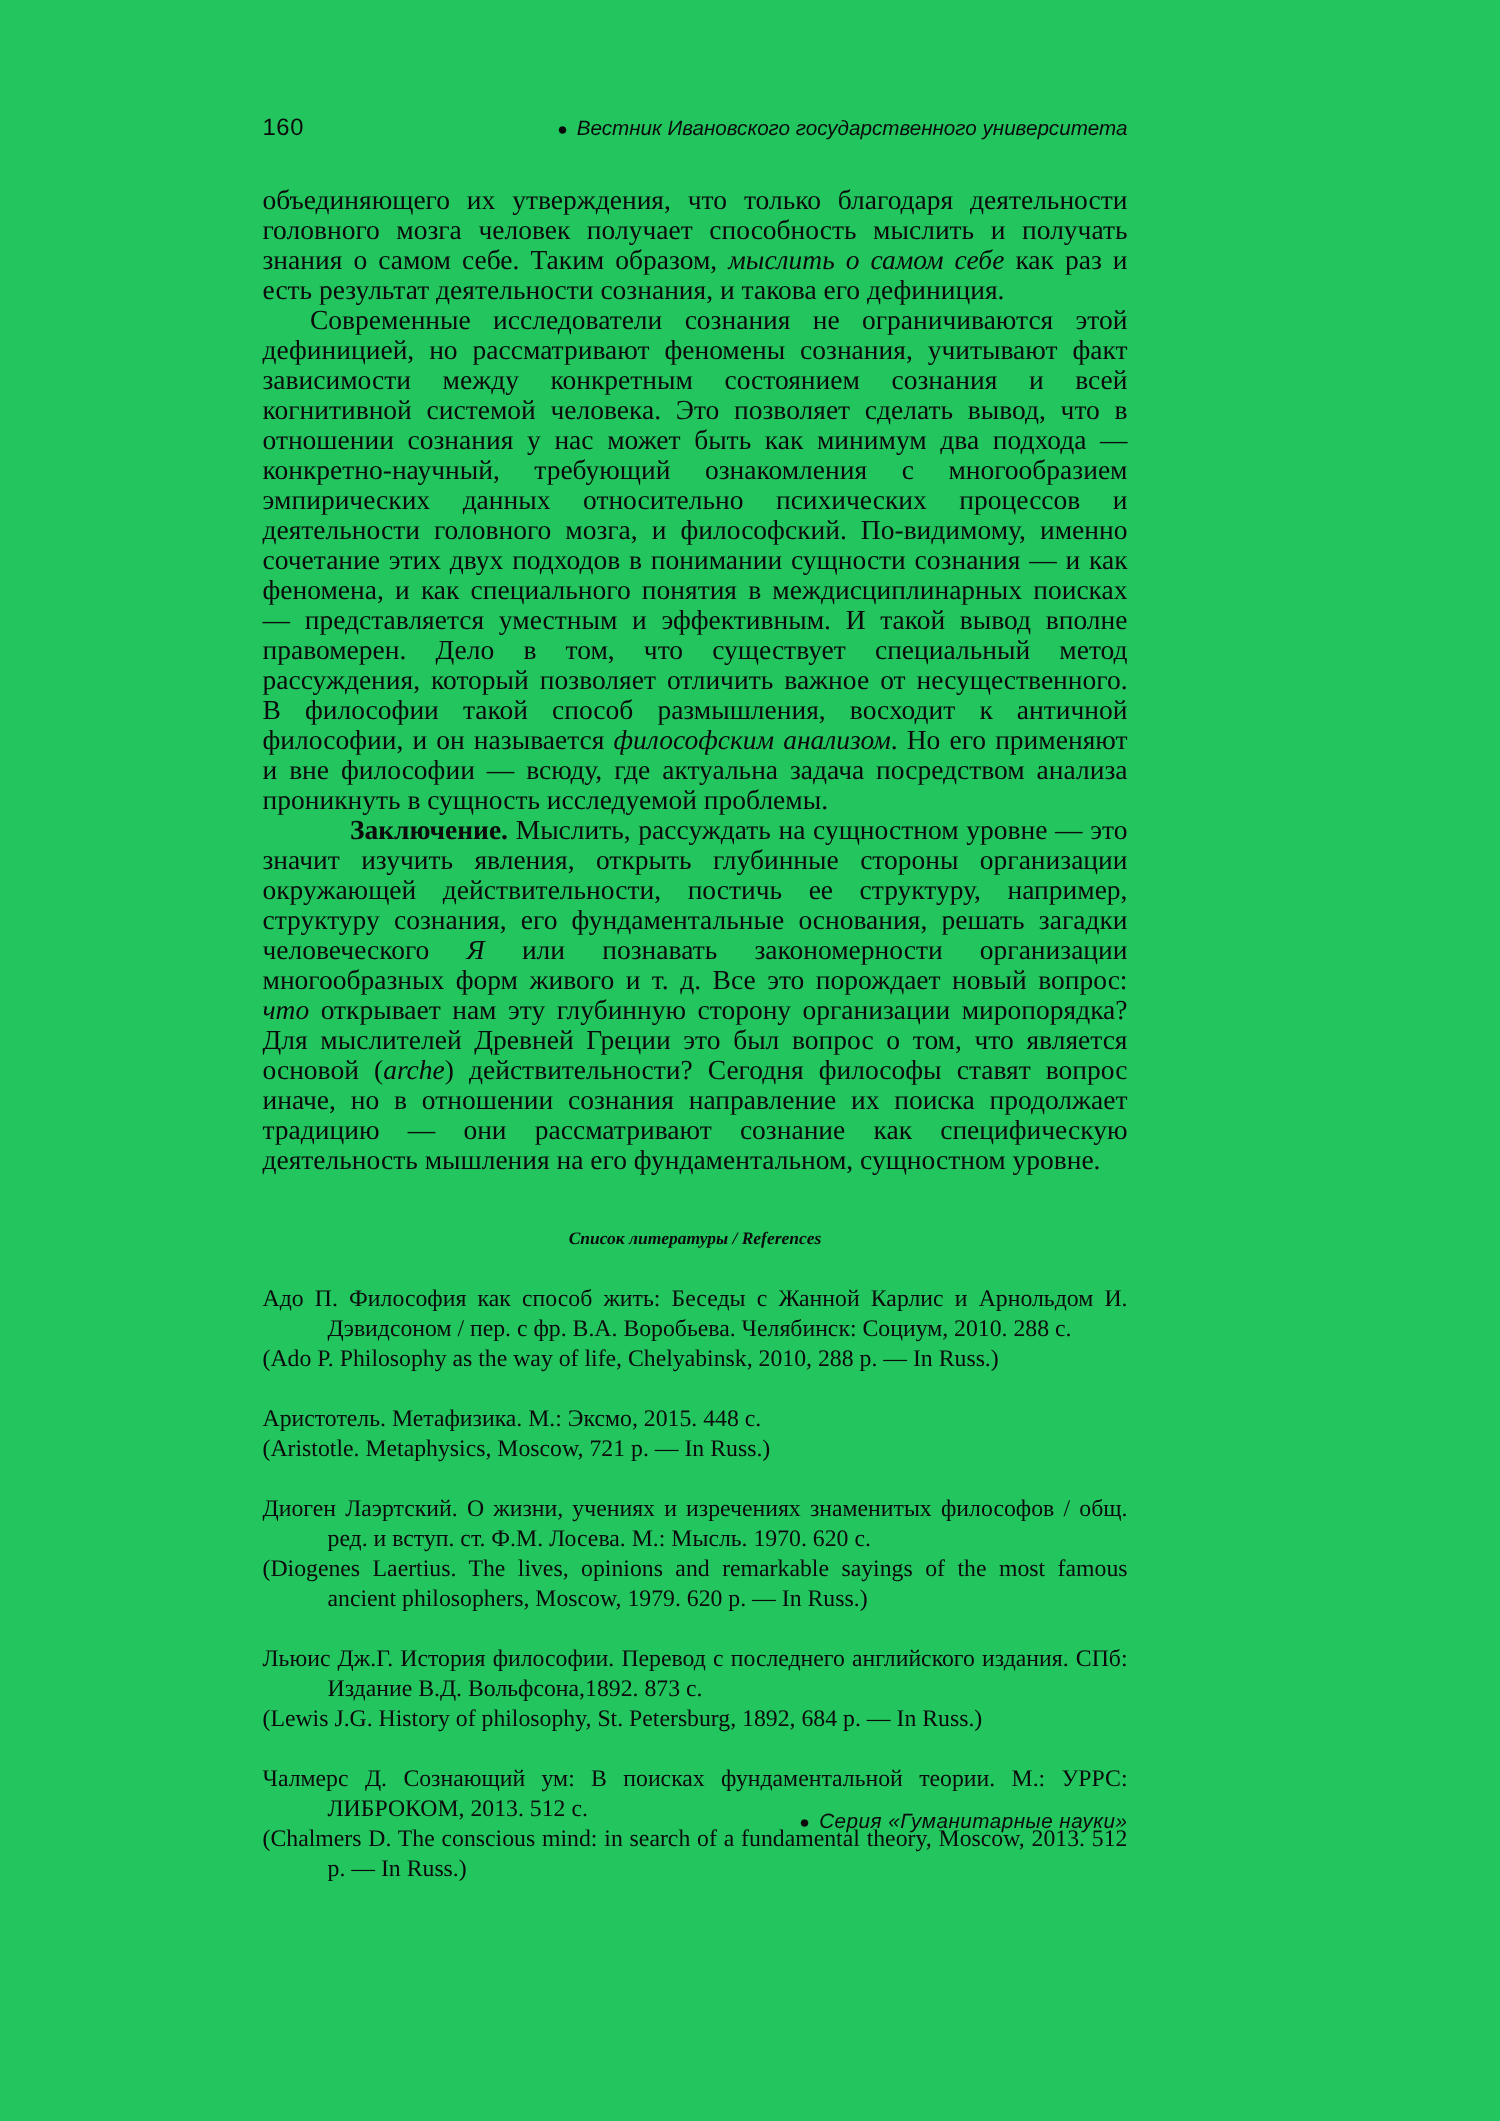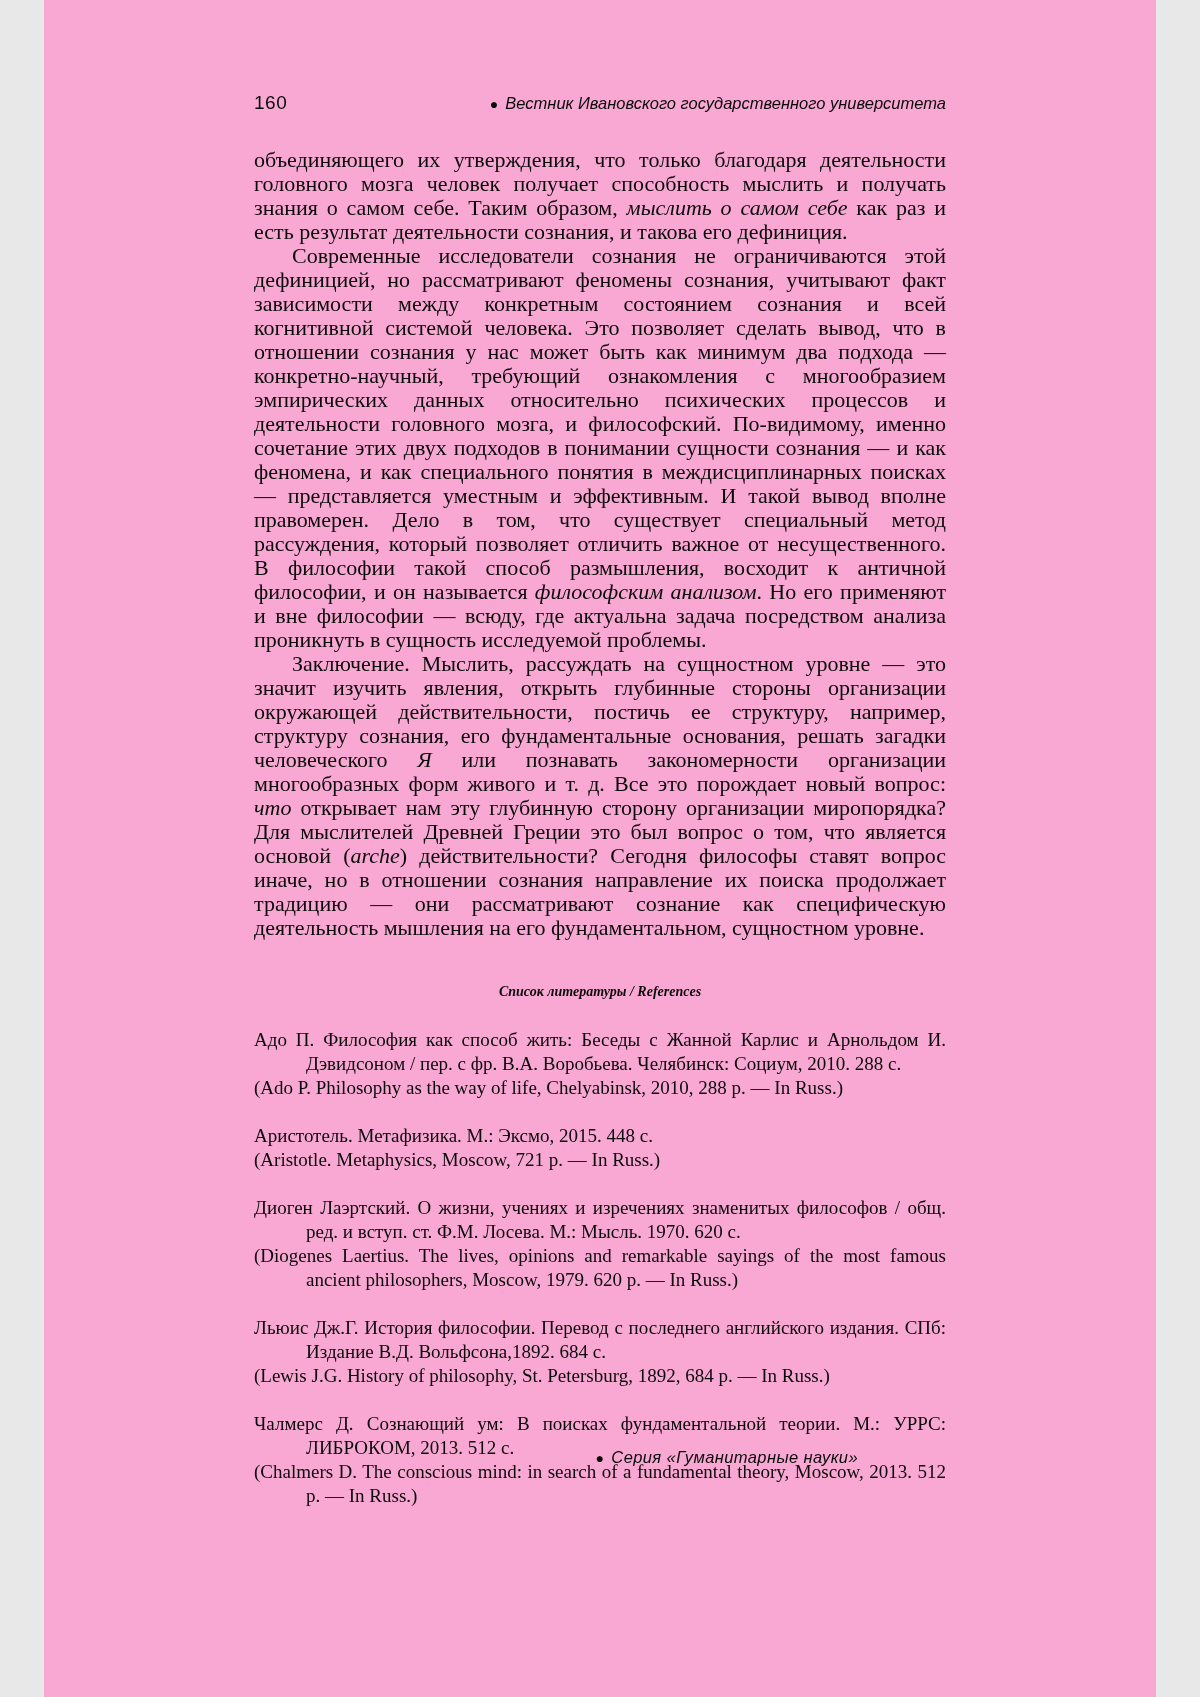--- a/index.html
+++ b/index.html
@@ -1,21 +1,21 @@
 <!DOCTYPE html>
 <html lang="ru"><head>
 <meta charset="utf-8">
 <style>
   html, body { margin: 0; padding: 0; background: #e8e8e8; }
   .page {
     position: relative;
-    width: 1112px;
+    width: 1200px;
     height: 1697px;
     margin: 0 auto;
-    background: #f9a8d4;
+    background: #22c55e;
     color: #0b0b0b;
     font-family: "Liberation Serif", serif;
     overflow: hidden;
   }
   .content {
     position: absolute;
     left: 210px;
     top: 92px;
     width: 692px;
   }
@@ -41,21 +41,21 @@
     font-size: 14px;
   }
   .para {
     margin: 0;
     text-align: justify;
     font-size: 22px;
     line-height: 24px;
   }
   .para.indent { text-indent: 38px; }
   .para em { font-style: italic; }
-  .para strong { font-weight: normal; }
+  .para strong { font-weight: bold; margin-left: 32px; }
   .refs-heading {
     text-align: center;
     font-weight: bold;
     font-style: italic;
     font-size: 14px;
     margin: 44px 0 28px 0;
   }
   .ref-entry {
     margin: 0 0 24px 0;
     font-size: 19px;
@@ -103,21 +103,21 @@
         </div>
         <div class="ref-entry">
           <div class="ref-line">Аристотель. Метафизика. М.: Эксмо, 2015. 448 с.</div>
           <div class="ref-line">(Aristotle. Metaphysics, Moscow, 721 p. — In Russ.)</div>
         </div>
         <div class="ref-entry">
           <div class="ref-line">Диоген Лаэртский. О жизни, учениях и изречениях знаменитых философов / общ. ред. и вступ. ст. Ф.М. Лосева. М.: Мысль. 1970. 620 с.</div>
           <div class="ref-line">(Diogenes Laertius. The lives, opinions and remarkable sayings of the most famous ancient philosophers, Moscow, 1979. 620 p. — In Russ.)</div>
         </div>
         <div class="ref-entry">
-          <div class="ref-line">Льюис Дж.Г. История философии. Перевод с последнего английского издания. СПб: Издание В.Д. Вольфсона,1892. 684 с.</div>
+          <div class="ref-line">Льюис Дж.Г. История философии. Перевод с последнего английского издания. СПб: Издание В.Д. Вольфсона,1892. 873 с.</div>
           <div class="ref-line">(Lewis J.G. History of philosophy, St. Petersburg, 1892, 684 p. — In Russ.)</div>
         </div>
         <div class="ref-entry">
           <div class="ref-line">Чалмерс Д. Сознающий ум: В поисках фундаментальной теории. М.: УРРС: ЛИБРОКОМ, 2013. 512 с.</div>
           <div class="ref-line">(Chalmers D. The conscious mind: in search of a fundamental theory, Moscow, 2013. 512 p. — In Russ.)</div>
         </div>
       </div>
 
   </div>
 

